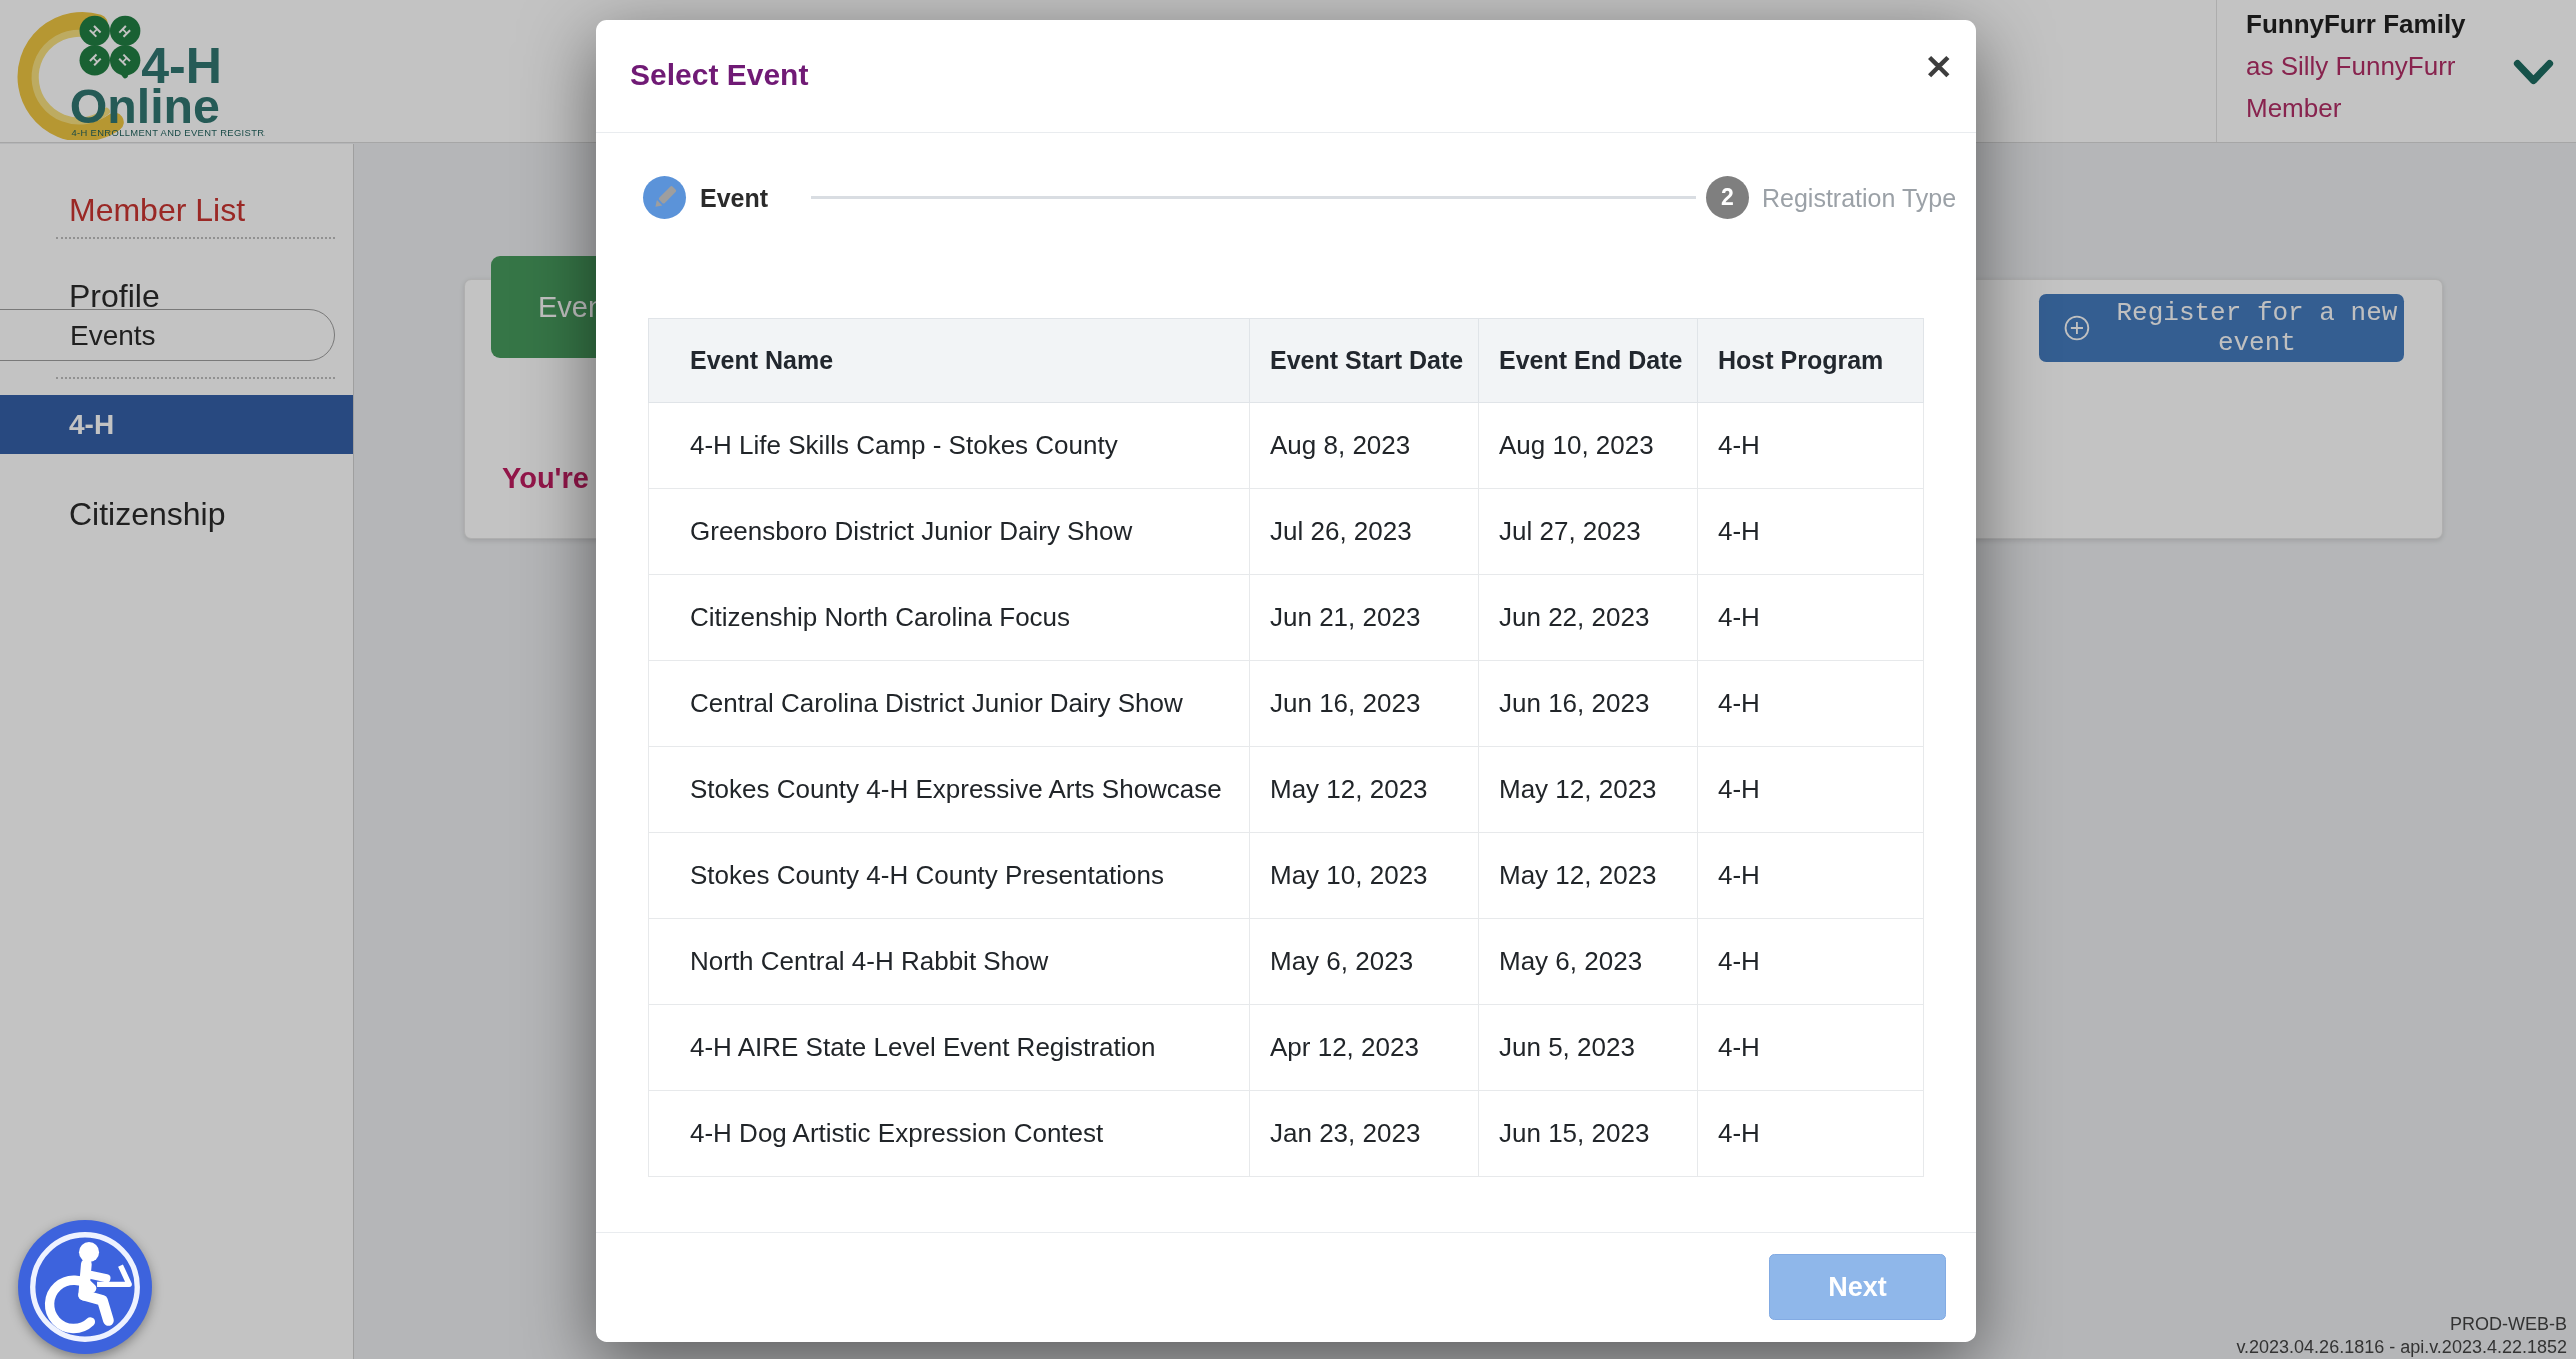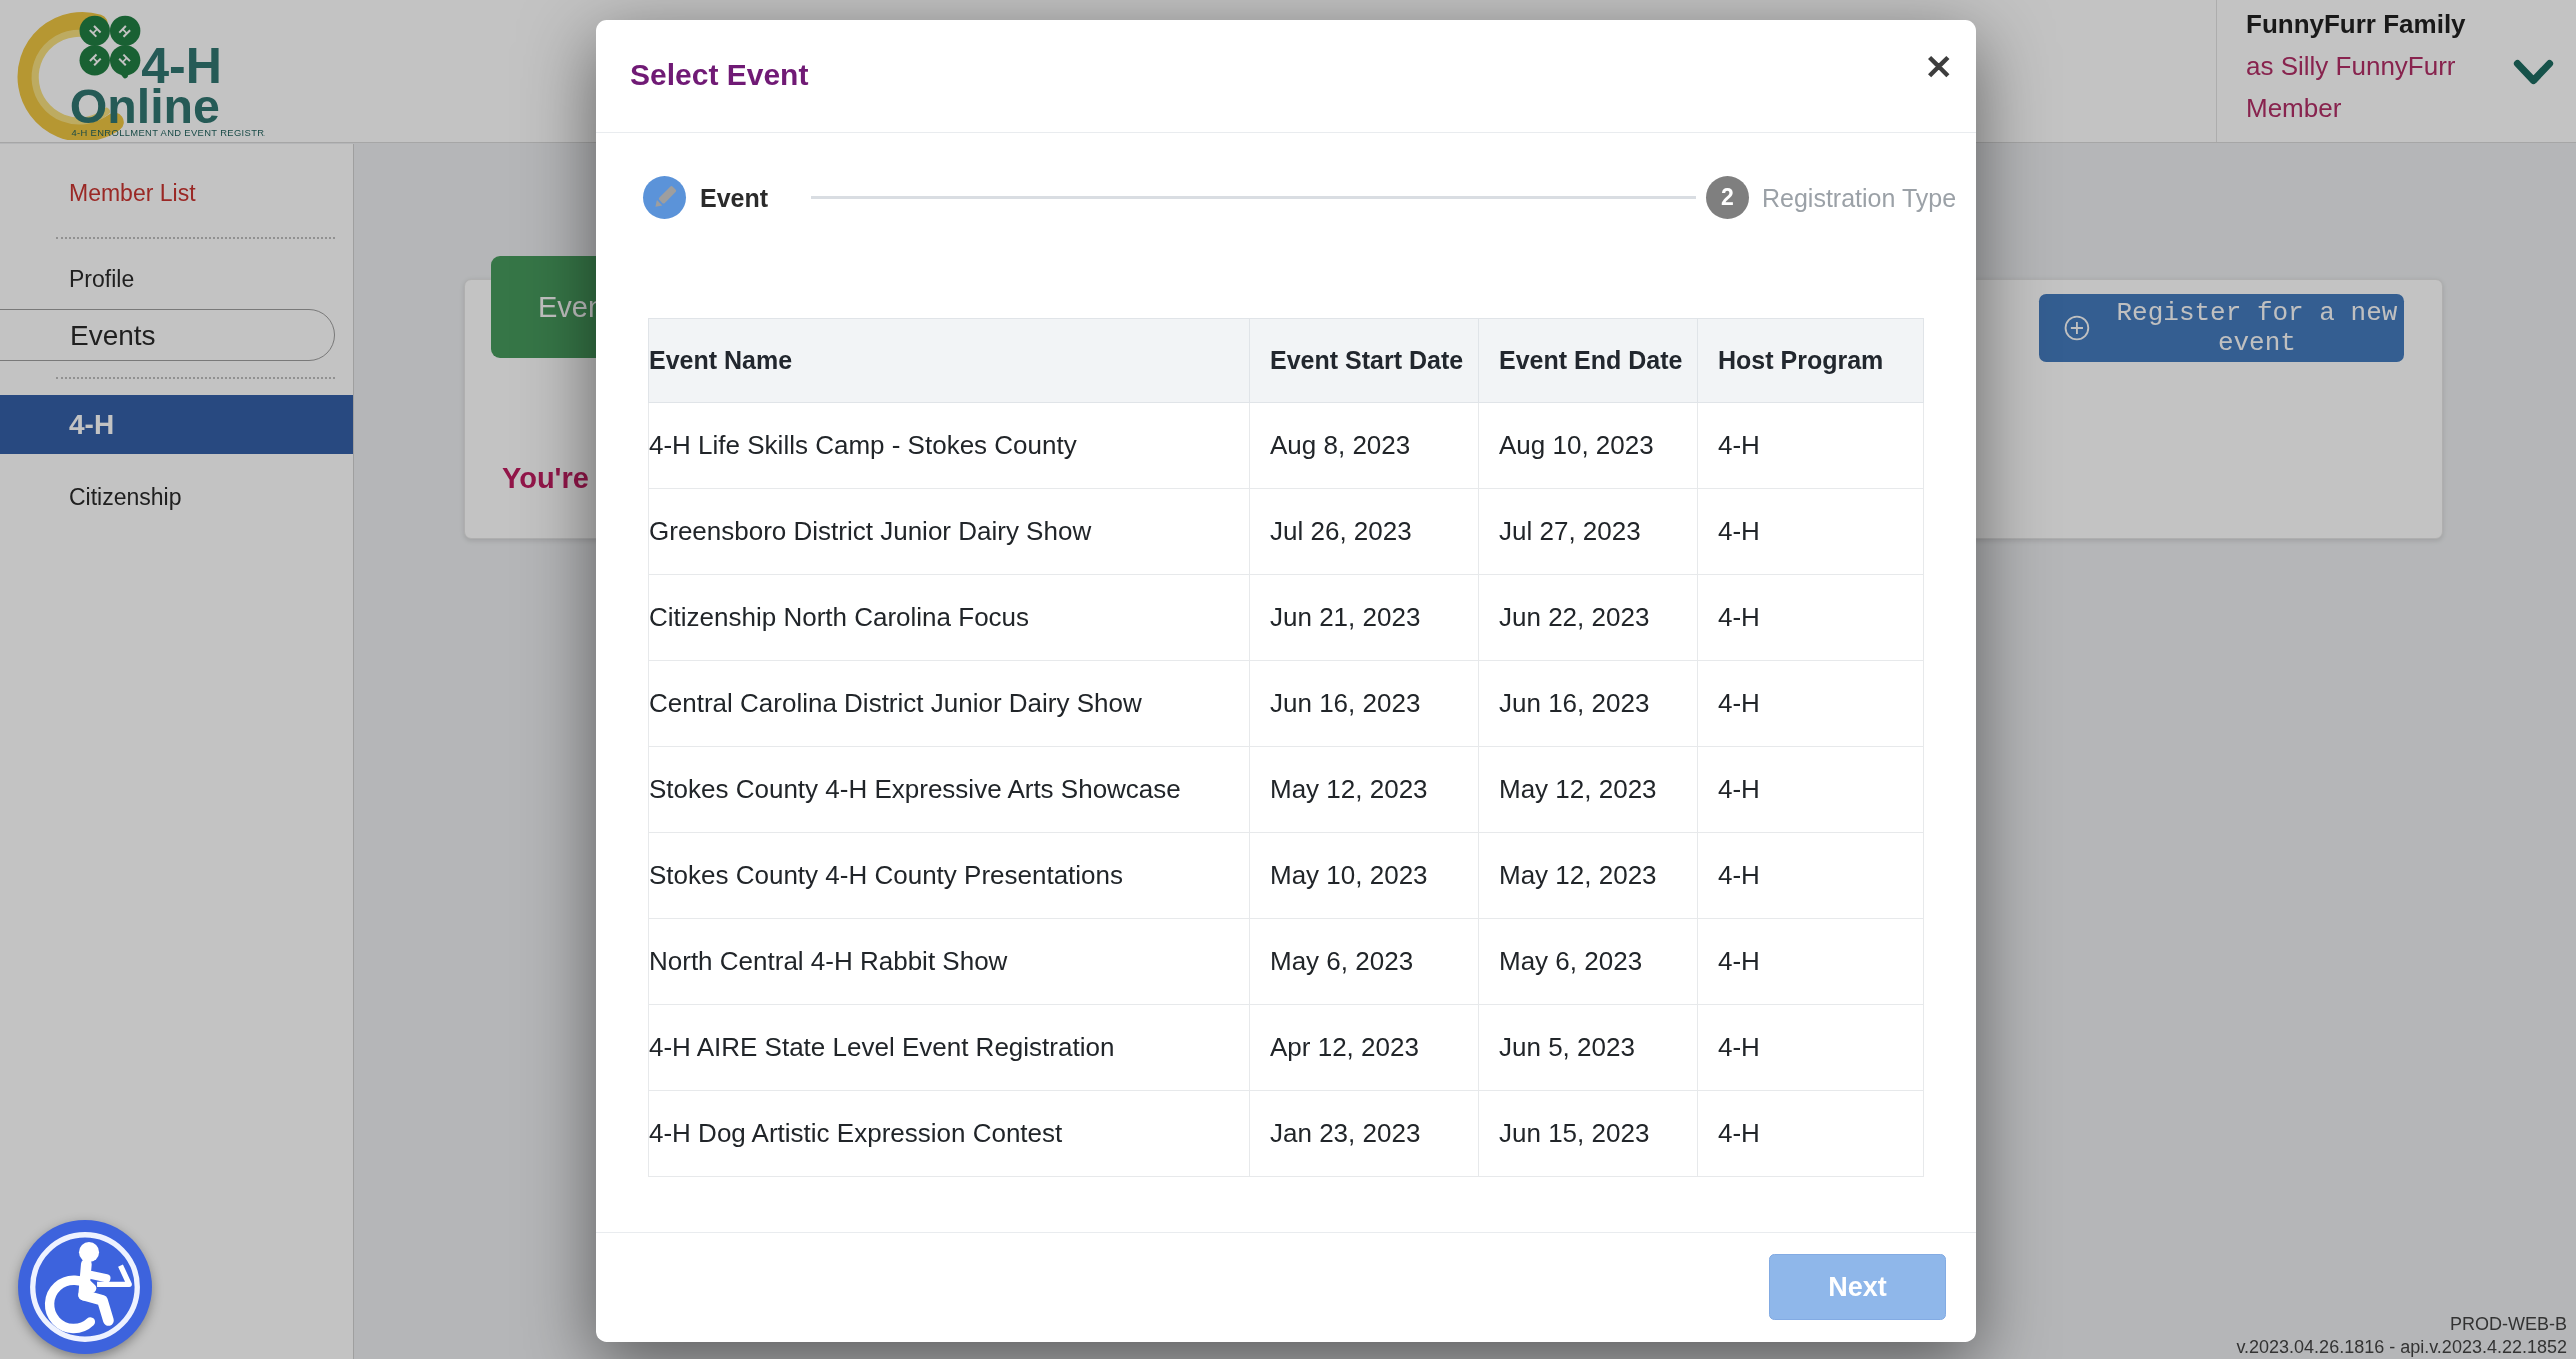--- a/index.html
+++ b/index.html
@@ -12,21 +12,21 @@
   .logo { position:absolute; left:5.4px; top:3.6px; width:260px; height:136px; cursor:pointer; }
   .topbar-divider { position:absolute; left:2216px; top:0; width:0.9px; height:142px; background:#e2e2e2; }
   .user-block { position:absolute; left:2230px; top:0; width:340px; height:143px; cursor:pointer; }
   .user-family { position:absolute; left:16px; top:9px;  font-size:26px; font-weight:bold; color:#1c1c1c; white-space:nowrap;text-align:center; }
   .user-acting { position:absolute; left:16px; top:51px;  font-size:26px; color:#b02a63; white-space:nowrap; }
   .user-role   { position:absolute; left:16px; top:93px; font-size:26px; color:#b02a63; white-space:nowrap; }
   .user-chevron { position:absolute; left:283px; top:59px; }
 
   
   .sidebar { position:absolute; left:0; top:144px; width:354px; height:1215px; background:#ffffff; border-right:0.9px solid #cfcfcf; z-index:1; }
-  .nav-text { position:absolute; font-size:23px; color:#262626; white-space:nowrap; cursor:pointer; }
+  .nav-text { position:absolute; font-size:32px; color:#262626; white-space:nowrap; cursor:pointer;margin-top:12px; }
   .nav-member { left:69px; top:36px; color:#c9302c; }
   .nav-profile { left:69px; top:122px; }
   .nav-sep { position:absolute; left:56px; width:279px; border-top:2.7px dotted #bdbdbd; }
   .sep1 { top:93px; } .sep2 { top:233px; }
   .nav-pill { position:absolute; left:-27px; top:165px; width:362px; height:52px; border:1.8px solid #9c9c9c; border-radius:26px; cursor:pointer; }
   .nav-pill span { position:absolute; left:96px; top:10px; font-size:28px; color:#262626; white-space:nowrap; }
   .nav-program { position:absolute; left:0; top:251px; width:353px; height:59px; background:#315da6; cursor:pointer; }
   .nav-program span { position:absolute; left:69px; top:14.3px; font-size:28px; font-weight:600; color:#ffffff; }
   .nav-enroll { left:69px; top:340px; }
 
@@ -52,21 +52,21 @@
   .s1-circle { left:47px; background:#5b93d9; }
   .s2-circle { left:1110px; background:#7f7f7f; color:#ffffff; font-size:23px; font-weight:600; }
   .s1-label { position:absolute; left:104px; top:164px; font-size:25px; font-weight:600; color:#2b2b2b; }
   .s2-label { position:absolute; left:1166px; top:164px; font-size:25px; color:#9ba1a7; white-space:nowrap; }
   .s-line { position:absolute; left:215px; top:176px; width:885px; height:2.7px; background:#d9dde2; }
 
   
   .event-table { position:absolute; left:52px; top:298px; width:1275px; border-collapse:collapse; table-layout:fixed; }
   .event-table th { height:84px; background:#f2f4f6; font-size:25px; font-weight:bold; color:#22272e; text-align:left; vertical-align:middle; border:0.9px solid #e0e4e8; }
   .event-table td { height:86px; font-size:26px; color:#212529; vertical-align:middle; border:0.9px solid #e7e9eb; background:#ffffff; }
-  .event-table th.c-name, .event-table td.c-name { }
+  .event-table th.c-name, .event-table td.c-name { padding-left:41px; }
   .event-table th.c-date, .event-table td.c-date, .event-table th.c-host, .event-table td.c-host { padding-left:20px; }
   .event-table tr { cursor:pointer; }
 
   .next-btn { position:absolute; left:1173px; top:1234px; width:177px; height:66px; background:#8fb7ea; border:0.9px solid #83abe3; border-radius:5.4px; color:#ffffff; font-size:27px; font-weight:bold; font-family:inherit; cursor:pointer; }
 
   
   .a11y-btn { position:absolute; left:18px; top:1220px; width:134px; height:134px; border-radius:50%; background:#3d63dd; border:none; padding:0; cursor:pointer; z-index:60; box-shadow:0 3.6px 10.7px rgba(0,0,0,.35); }
   .a11y-btn svg { display:block; width:134px; height:134px; }
 </style>
 </head>

